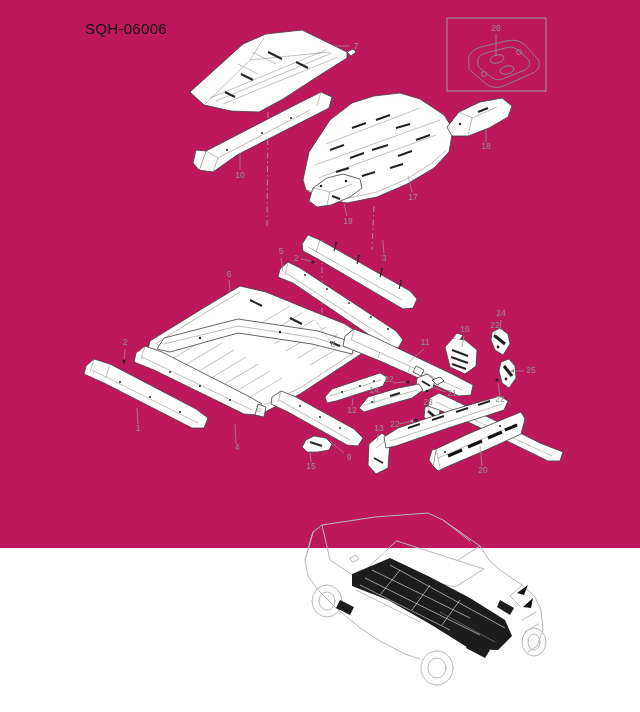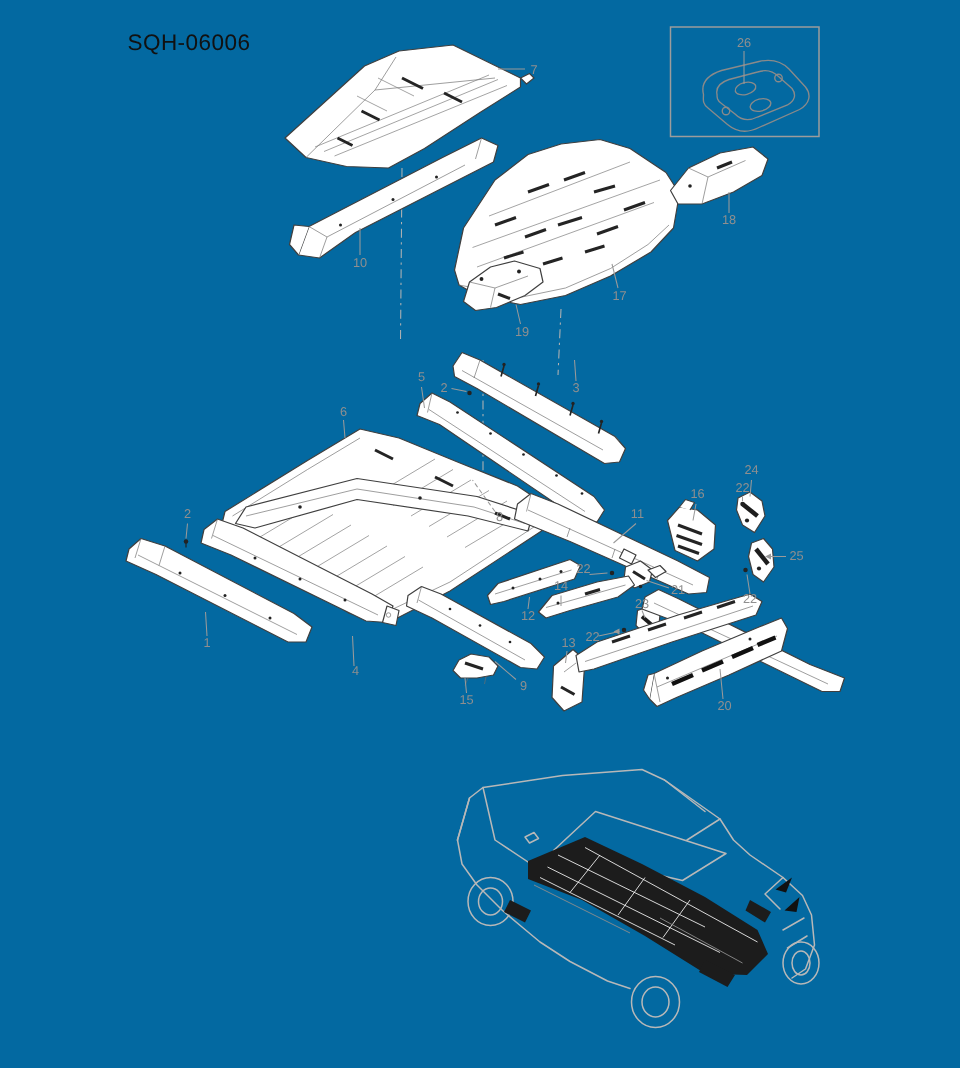--- a/index.html
+++ b/index.html
@@ -1,17 +1,17 @@
 <!DOCTYPE html>
 <html><head>
 <meta charset="utf-8">
 <style>
   html,body{margin:0;padding:0;}
   body{width:640px;height:712px;background:#ffffff;font-family:"Liberation Sans",sans-serif;overflow:hidden;}
-  .stage{position:relative;width:640px;height:712px;background:#0369a1;}
+  .stage{position:relative;width:640px;height:548px;background:#be185d;}
   .title{position:absolute;left:85px;top:20px;font-size:15px;letter-spacing:.3px;color:#111;font-weight:400;}
   svg{position:absolute;left:0;top:0;}
   .part{fill:#ffffff;stroke:#3f3f3f;stroke-width:.8;stroke-linejoin:round;}
   .inner{fill:none;stroke:#6e6e6e;stroke-width:.45;}
   .rib{fill:none;stroke:#777;stroke-width:.45;}
   .darkbit{fill:none;stroke:#242424;stroke-width:2;stroke-linecap:butt;}
   .leader{fill:none;stroke:#9a9a9a;stroke-width:.7;}
   .leader-dash{fill:none;stroke:#9a9a9a;stroke-width:.7;stroke-dasharray:3 2;}
   .construct{fill:none;stroke:#b3b3b3;stroke-width:.7;stroke-dasharray:6 3 1.5 3;}
   .callout{font-size:8.5px;fill:#8f8f8f;text-anchor:middle;font-family:"Liberation Sans",sans-serif;cursor:pointer;}

